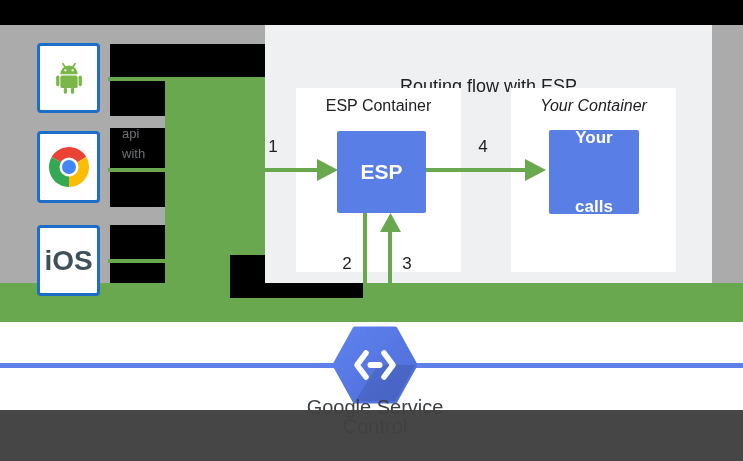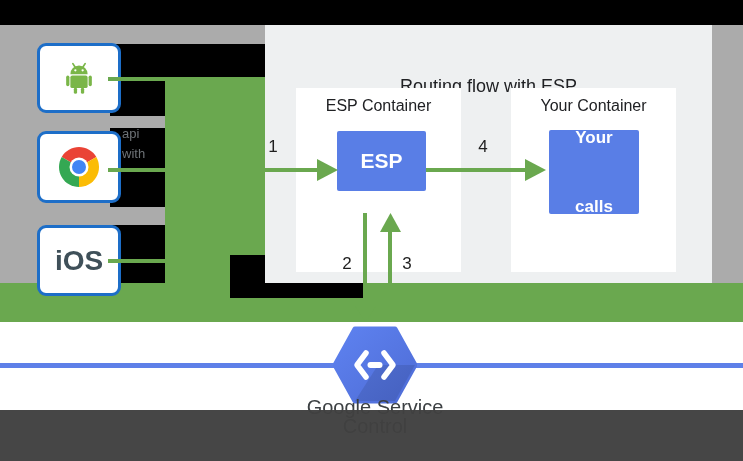--- a/index.html
+++ b/index.html
@@ -13,37 +13,37 @@
   .bk{background:#000;}
   .bk1 {left:110px;top:44px;width:155px;height:33px;}
   .bk1b{left:110px;top:77px;width:55px;height:39px;}
   .bk2 {left:110px;top:128px;width:55px;height:79px;}
   .bk3 {left:110px;top:225px;width:55px;height:58px;}
   .bk4 {left:230px;top:255px;width:35px;height:28px;}
   .bk5 {left:230px;top:283px;width:133px;height:15px;}
   .greenbar{left:165px;top:77px;width:100px;height:206px;background:#6aa84f;}
   .greenband{left:0;top:283px;width:743px;height:39px;background:#6aa84f;}
   
-  .client{width:84px;background:#fff;border:3px solid #1d6ec8;border-radius:9px;
+  .client{width:63px;background:#fff;border:3px solid #1d6ec8;border-radius:4px;
           box-sizing:border-box;display:flex;align-items:center;justify-content:center;}
   .cl-android{left:37px;top:43px;height:70px;}
   .cl-chrome{left:37px;top:131px;height:72px;}
   .cl-ios{left:37px;top:225px;height:71px;font-weight:bold;font-size:28px;color:#3f5059;}
   
   .hline{height:4px;background:#6aa84f;}
   .vline{width:4px;background:#6aa84f;}
   .num{font-size:17px;color:#1f1f1f;width:22px;text-align:center;}
   
   .ptitle{left:265px;top:34px;width:447px;text-align:center;font-size:18px;color:#202124;margin-top:42px;}
   .wbox{background:#fff;width:165px;height:184px;top:88px;}
   .wbox .clabel{position:absolute;top:9px;left:0;width:100%;text-align:center;
                 font-size:16px;color:#202124;}
   .bluebox{background:#597ee6;color:#fff;font-weight:bold;display:flex;flex-direction:column;
            align-items:center;justify-content:center;border-radius:2px;}
-  .espbox{left:337px;top:131px;width:89px;height:60px;font-size:21px;}
+  .espbox{left:337px;top:131px;width:89px;height:82px;font-size:21px;}
   .codebox{left:549px;top:130px;width:90px;height:84px;font-size:17px;line-height:21px;gap:48px;}
   .apilabel{left:122px;top:124px;width:45px;font-size:13px;line-height:20px;color:#6e7377;}
   
   .blueline{left:0;top:363px;width:743px;height:5px;background:#5e80e8;}
   .caption{left:255px;width:240px;text-align:center;font-size:20px;font-weight:500;
            color:#3c4043;line-height:19px;}
   .footer{left:0;top:410px;width:743px;height:51px;background:rgba(64,64,64,0.97);}
 </style>
 </head>
 <body>
@@ -61,21 +61,21 @@
   <div class="abs bk bk4"></div>
   <div class="abs greenband"></div>
   <div class="abs bk bk5"></div>
 
   <div class="abs ptitle">Routing flow with ESP</div>
 
   <div class="abs wbox" style="left:296px;">
     <div class="clabel">ESP Container</div>
   </div>
 
-  <div class="abs wbox" style="left:511px;">
+  <div class="abs wbox" style="left:511px;font-style:italic;">
     <div class="clabel">Your Container</div>
   </div>
 
   <div class="abs bluebox espbox">
     <span>ESP</span>
   </div>
   <div class="abs bluebox codebox">
     <span>Your</span>
     <span>calls</span>
   </div>

